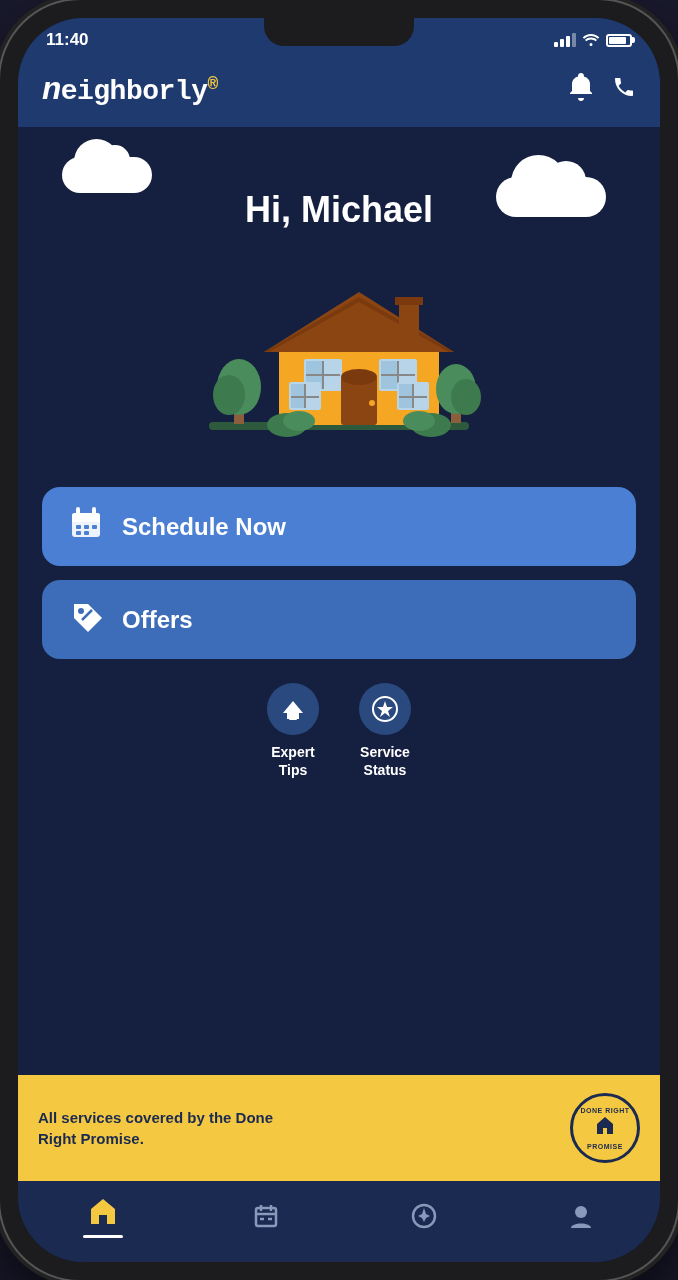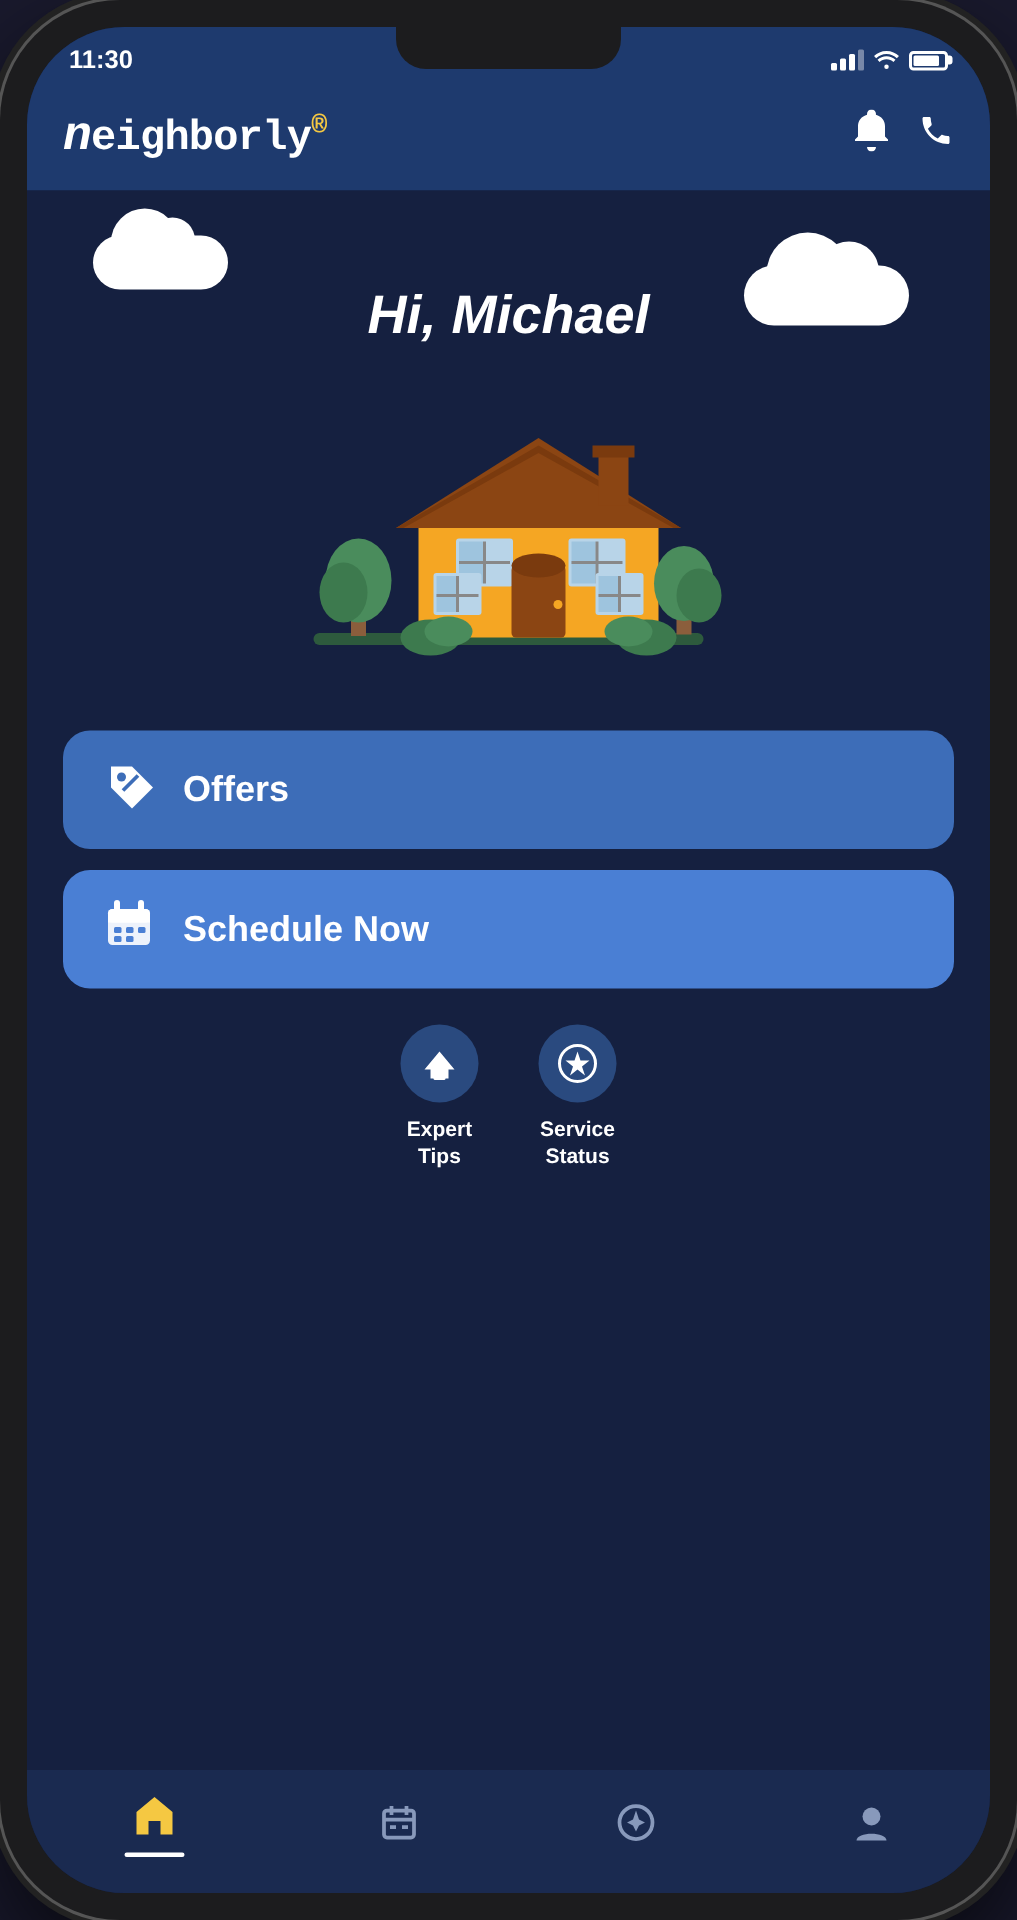--- a/index.html
+++ b/index.html
@@ -444,21 +444,21 @@
 
   </style>
 </head>
 <body>
 
 <div class="phone-frame">
   <div class="screen">
     <div class="notch"></div>
 
     <div class="status-bar">
-      <span class="status-time">11:30</span>
+      <span class="status-time">11:40</span>
       <div class="status-icons">
         <div class="signal-bars">
           <span></span>
             <span></span>
             <span></span>
             <span></span>
         </div>
         <span class="wifi-icon">
           <svg width="18" height="14" viewBox="0 0 18 14" fill="white">
             <path d="M9 11a1.5 1.5 0 1 1 0 3 1.5 1.5 0 0 1 0-3zm0-3.5C10.8 7.5 12.4 8.2 13.6 9.3l1.4-1.4C13.3 6.3 11.3 5.5 9 5.5S4.7 6.3 3 7.9l1.4 1.4C5.6 8.2 7.2 7.5 9 7.5zm0-3.5c2.7 0 5.1 1.1 6.9 2.8l1.4-1.4C15.3 3.4 12.3 2 9 2S2.7 3.4.7 5.4l1.4 1.4C3.9 5.1 6.3 4 9 4z"></path>
@@ -488,21 +488,21 @@
           </svg>
         </span>
       </div>
     </div>
 
     <div class="main-content">
 
       <div class="clouds-area">
         <div class="cloud cloud-1"></div>
         <div class="cloud cloud-2"></div>
-        <div class="greeting" style="position:absolute; bottom:0; left:0; right:0;font-style:italic;">Hi, Michael</div>
+        <div class="greeting" style="position:absolute; bottom:0; left:0; right:0;">Hi, Michael</div>
       </div>
 
       <div class="house-area">
         <svg class="house-svg" viewBox="0 0 320 220" xmlns="http://www.w3.org/2000/svg">
 
           <rect x="30" y="175" width="260" height="8" rx="4" fill="#2d5a3d"></rect>
 
           <rect x="55" y="145" width="10" height="32" fill="#8B5E3C"></rect>
           <ellipse cx="60" cy="140" rx="22" ry="28" fill="#4a8c5c"></ellipse>
           <ellipse cx="50" cy="148" rx="16" ry="20" fill="#3d7a4e"></ellipse>
@@ -549,48 +549,48 @@
           <ellipse cx="252" cy="178" rx="20" ry="12" fill="#3d7a4e"></ellipse>
           <ellipse cx="240" cy="174" rx="16" ry="10" fill="#4a8c5c"></ellipse>
 
           <rect x="272" y="148" width="10" height="28" fill="#8B5E3C"></rect>
           <ellipse cx="277" cy="142" rx="20" ry="25" fill="#4a8c5c"></ellipse>
           <ellipse cx="287" cy="150" rx="15" ry="18" fill="#3d7a4e"></ellipse>
         </svg>
       </div>
 
       <div class="action-buttons">
-        <button class="action-btn offers-btn">
-          <span class="btn-icon">
-            <svg width="36" height="36" viewBox="0 0 36 36" fill="white">
-              <path d="M6 6h14l14 14-14 14L6 20V6z" fill="white"></path>
-              <circle cx="13" cy="13" r="3" fill="#3d6db8"></circle>
-              <line x1="14" y1="22" x2="24" y2="12" stroke="#3d6db8" stroke-width="2.5"></line>
-            </svg>
-          </span>
-          <span class="btn-label">Offers</span>
-        </button>
-
         <button class="action-btn schedule-btn">
           <span class="btn-icon">
             <svg width="36" height="36" viewBox="0 0 36 36" fill="white">
               <rect x="4" y="8" width="28" height="24" rx="3" fill="white" opacity="0.9"></rect>
               <rect x="4" y="8" width="28" height="9" rx="3" fill="white"></rect>
               <rect x="4" y="14" width="28" height="3" fill="white"></rect>
               <rect x="8" y="2" width="4" height="10" rx="2" fill="white"></rect>
               <rect x="24" y="2" width="4" height="10" rx="2" fill="white"></rect>
               <rect x="8" y="20" width="5" height="4" rx="1" fill="#4a7fd4"></rect>
               <rect x="16" y="20" width="5" height="4" rx="1" fill="#4a7fd4"></rect>
               <rect x="24" y="20" width="5" height="4" rx="1" fill="#4a7fd4"></rect>
               <rect x="8" y="26" width="5" height="4" rx="1" fill="#4a7fd4"></rect>
               <rect x="16" y="26" width="5" height="4" rx="1" fill="#4a7fd4"></rect>
             </svg>
           </span>
           <span class="btn-label">Schedule Now</span>
         </button>
+
+        <button class="action-btn offers-btn">
+          <span class="btn-icon">
+            <svg width="36" height="36" viewBox="0 0 36 36" fill="white">
+              <path d="M6 6h14l14 14-14 14L6 20V6z" fill="white"></path>
+              <circle cx="13" cy="13" r="3" fill="#3d6db8"></circle>
+              <line x1="14" y1="22" x2="24" y2="12" stroke="#3d6db8" stroke-width="2.5"></line>
+            </svg>
+          </span>
+          <span class="btn-label">Offers</span>
+        </button>
       </div>
 
       <div class="quick-actions">
         <div class="quick-action">
           <div class="quick-action-icon">
             <svg width="28" height="28" viewBox="0 0 28 28" fill="white">
               <path d="M4 18 L14 6 L24 18 L20 18 L20 24 L8 24 L8 18 Z" fill="white"></path>
               <rect x="10" y="22" width="8" height="3" rx="1" fill="white"></rect>
             </svg>
           </div>
@@ -603,20 +603,32 @@
               <circle cx="14" cy="14" r="12" stroke="white" stroke-width="2" fill="none"></circle>
               <polygon points="14,6 16,12 22,12 17,16 19,22 14,18 9,22 11,16 6,12 12,12" fill="white"></polygon>
             </svg>
           </div>
           <span class="quick-action-label">Service<br>Status</span>
         </div>
       </div>
 
     </div>
 
+    <div class="promise-banner">
+      <span class="promise-text">All services covered by the Done Right Promise.</span>
+      <div class="promise-badge">
+        <div class="badge-top-text">DONE RIGHT</div>
+        <div class="badge-icon">
+          <svg width="22" height="22" viewBox="0 0 22 22" fill="#1a2a50">
+            <path d="M3 10 L11 3 L19 10 L19 20 L13 20 L13 14 L9 14 L9 20 L3 20 Z"></path>
+          </svg>
+        </div>
+        <div class="badge-bottom-text">PROMISE</div>
+      </div>
+    </div>
 
     <div class="bottom-nav">
       <div class="nav-item">
         <span>
           <svg width="30" height="28" viewBox="0 0 30 28" fill="#f5c842">
             <path d="M3 12 L15 2 L27 12 L27 27 L19 27 L19 18 L11 18 L11 27 L3 27 Z"></path>
           </svg>
         </span>
         <div class="nav-indicator"></div>
       </div>

